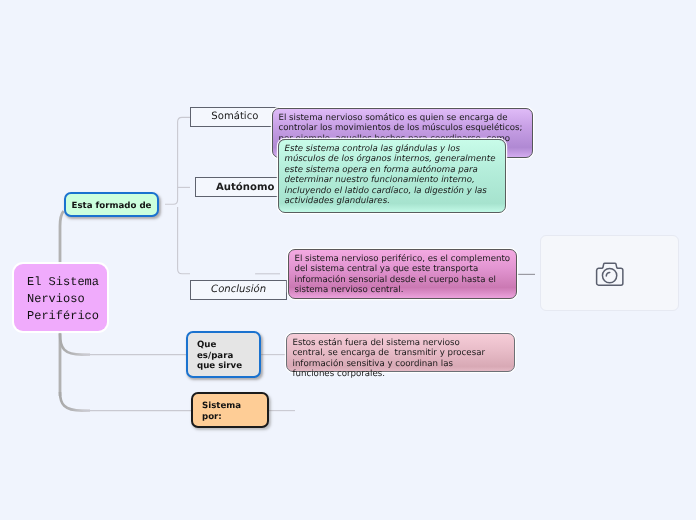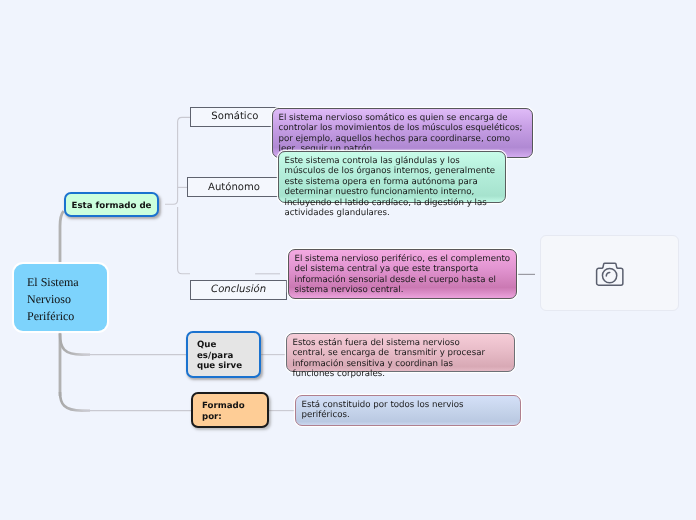--- a/index.html
+++ b/index.html
@@ -12,23 +12,23 @@
   .node{position:absolute;box-sizing:border-box;}
 
   svg.links path{fill:none;}
   svg.links path.trunk{stroke:#b2b2b2;stroke-width:2.8;}
   svg.links path.trunkbr{stroke:url(#tap1);stroke-width:2.6;}
   svg.links path.sub{stroke:#c9c9d1;stroke-width:1.1;}
   svg.links path.dark{stroke:#9a9aa2;stroke-width:1.2;}
 
   
   .central{left:14px;top:264px;width:93px;height:67px;border-radius:9px;
-    background:#7dd3fc;display:flex;align-items:center;padding-left:13px;
+    background:#f0abfc;display:flex;align-items:center;padding-left:13px;
     box-shadow:0 0 0 2px rgba(255,255,255,0.95);
-    font-family:Liberation Serif, serif;font-size:12px;line-height:16.9px;color:#101010;}
+    font-family:Liberation Mono, monospace;font-size:12px;line-height:16.9px;color:#101010;}
   .central > span{position:relative;top:2px;}
 
   
   .branch{border-radius:7px;white-space:pre-line;display:flex;align-items:center;justify-content:center;
     font-family:"DejaVu Sans",sans-serif;font-weight:bold;font-size:8.65px;
     line-height:10.6px;color:#131313;}
   .branch > span{position:relative;top:1.6px;}
   .green-branch{left:64px;top:192px;width:95px;height:25px;background:#ccffdd;
     border:2px solid #1a72cf;box-shadow:1.5px 2px 2.5px rgba(90,85,80,0.45);}
   .yellow-branch{left:186px;top:331px;width:75px;height:47px;background:#e5e5e5;
@@ -36,34 +36,34 @@
     box-shadow:1.5px 2px 2.5px rgba(90,85,80,0.45);}
   .orange-branch{left:191px;top:392px;width:78px;height:36px;background:#fecd96;
     border:2px solid #1b1b1b;justify-content:flex-start;padding-left:9px;
     box-shadow:1.5px 2px 2.5px rgba(90,85,80,0.35);}
 
   
   .plain{border:1.25px solid #5e626e;background:#f4f7fd;display:flex;align-items:center;
     justify-content:center;font-family:"DejaVu Sans",sans-serif;font-size:10.1px;
     color:#1c1c1c;height:19.5px;padding:0 20px;white-space:nowrap;}
   #lbl-som{left:190.3px;top:107.2px;}
-  #lbl-aut{left:187px;top:177.4px;}
+  #lbl-aut{left:195px;top:177.4px;font-weight:bold;}
   #lbl-con{left:190.1px;top:280px;font-style:italic;}
 
   
   .note > span{white-space:pre-wrap;}
   .note{border-radius:7px;font-size:8.65px;line-height:10.45px;color:#1a1a1a;
     font-family:"DejaVu Sans",sans-serif;padding:4px 5.5px 4px 5.5px;
     box-shadow:0 0 0 1.2px rgba(255,255,255,0.92);}
   .note-purple{left:272px;top:108px;width:261px;height:50px;
     background:linear-gradient(180deg,#dfbbf7 0%,#c79fe5 38%,#b089d3 80%,#d4acef 100%);
     border:1px solid #55585a;}
-  .note-green{left:278px;top:151px;width:228px;height:52px;
+  .note-green{left:278px;top:139px;width:228px;height:74px;
     background:linear-gradient(180deg,#c8fce9 0%,#b5eedb 40%,#a6e3ce 88%,#c2f9e7 100%);
-    border:1px solid #5a5d5f;}
+    border:1px solid #5a5d5f;font-style:italic;}
   .note-magenta{left:280px;top:249px;width:229px;height:50px;
     background:linear-gradient(180deg,#f3a9e1 0%,#e295d1 38%,#cb79b3 78%,#eca2dc 100%);
     border:1px solid #5a585a;margin-left:8px;}
   .note-rose{left:286px;top:333px;width:229px;height:39px;padding-right:23px;
     background:linear-gradient(180deg,#f6cdd8 0%,#e8bcc8 45%,#d8a9b5 88%,#e4b8c4 100%);
     border:1px solid #6c7076;}
   .note-lav{left:295px;top:395px;width:226px;height:31px;
     background:linear-gradient(180deg,#d4e0f8 0%,#c7d5ec 45%,#bac9e2 88%,#ccd7ee 100%);
     border:1px solid #b07f8e;}
 
@@ -112,21 +112,21 @@
 
   <div class="node branch green-branch">
     <span>Esta formado de</span>
   </div>
   <div class="node branch yellow-branch">
     <span>Que
 es/para
 que sirve</span>
   </div>
   <div class="node branch orange-branch">
-    <span>Formado
+    <span>Sistema
 por:</span>
   </div>
 
   <div class="node plain" id="lbl-som">
     <span>Somático</span>
   </div>
   <div class="node plain" id="lbl-aut">
     <span>Autónomo</span>
   </div>
   <div class="node plain" id="lbl-con">
@@ -137,23 +137,20 @@
     <span>El sistema nervioso somático es quien se encarga de controlar los movimientos de los músculos esqueléticos; por ejemplo, aquellos hechos para coordinarse, como leer, seguir un patrón.</span>
   </div>
   <div class="node note note-green">
     <span>Este sistema controla las glándulas y los músculos de los órganos internos, generalmente este sistema opera en forma autónoma para determinar nuestro funcionamiento interno, incluyendo el latido cardíaco, la digestión y las actividades glandulares.</span>
   </div>
   <div class="node note note-magenta">
     <span>El sistema nervioso periférico, es el complemento del sistema central ya que este transporta información sensorial desde el cuerpo hasta el sistema nervioso central.</span>
   </div>
   <div class="node note note-rose">
     <span>Estos están fuera del sistema nervioso central, se encarga de  transmitir y procesar información sensitiva y coordinan las funciones corporales.</span>
-  </div>
-  <div class="node note note-lav">
-    <span>Está constituido por todos los nervios periféricos.</span>
   </div>
 
   <div class="node placeholder">
     <svg class="cam" viewBox="592 258 34 30" width="34" height="30" fill="none" stroke="#5a5f6e" stroke-width="1.5" stroke-linecap="round" stroke-linejoin="round">
       <path d="M595.8 269.2
                a1.95 1.95 0 0 1 1.95-1.95
                h3.2
                a1.0 1.0 0 0 0 0.95-0.68
                l0.75-3.5
                a1.3 1.3 0 0 1 1.23-0.89

